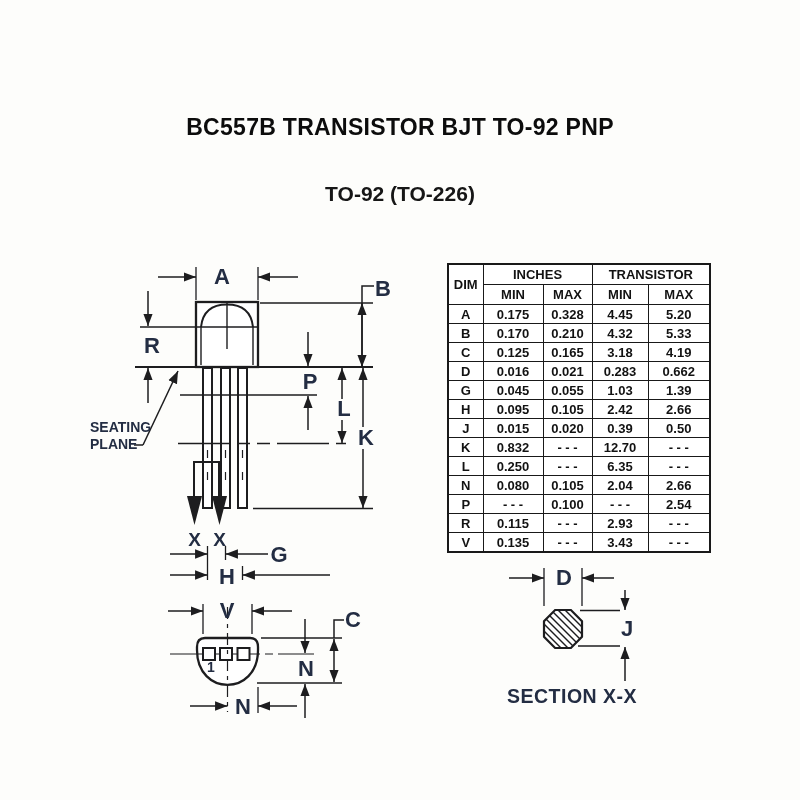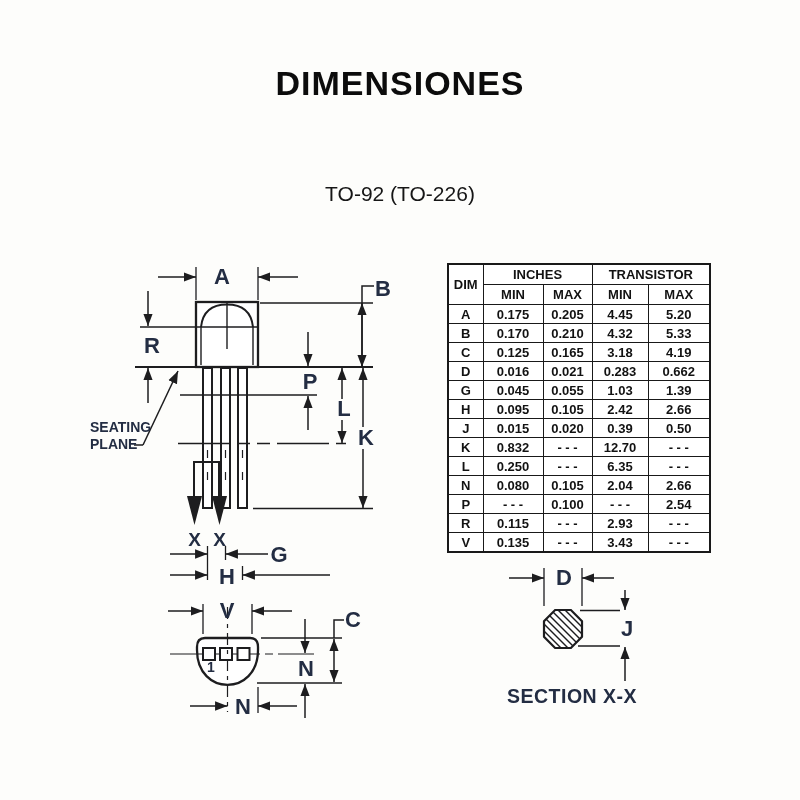--- a/index.html
+++ b/index.html
@@ -10,21 +10,21 @@
   .main-title{
     position:absolute;left:0;right:0;top:64px;text-align:center;
     font-size:34px;font-weight:800;letter-spacing:1px;color:#0c0c0c;
   }
   .sub-title{
     position:absolute;left:0;right:0;top:114px;text-align:center;
     font-size:23px;font-weight:800;letter-spacing:0.3px;color:#0c0c0c;
   }
   .pkg-title{
     position:absolute;left:0;right:0;top:182px;text-align:center;
-    font-size:21px;font-weight:normal;color:#161616;
+    font-size:21px;font-weight:bold;color:#161616;
   }
   svg text{
     font-family:"Liberation Sans",sans-serif;font-weight:bold;fill:#232d43;
   }
   .dims-table{
     position:absolute;left:447px;top:263px;width:264px;height:278px;
     border-collapse:collapse;table-layout:fixed;
     font-size:13px;font-weight:bold;color:#121212;background:#fff;
   }
   .dims-table th,.dims-table td{
@@ -36,21 +36,21 @@
   .dims-table td{height:18px;}
   .col-dim{width:35px;} .col-inmin{width:60px;} .col-inmax{width:49px;}
   .col-mmmin{width:56px;} .col-mmmax{width:62px;}
   .dimcell{vertical-align:bottom;padding-bottom:3px;margin-top:40px;}
 </style>
 </head>
 <body>
 
 <div class="stage">
 
-  <div class="main-title">DIMENSIONES</div>
+  <div class="sub-title">BC557B TRANSISTOR BJT TO-92 PNP</div>
   <div class="pkg-title">TO-92 (TO-226)</div>
 
   <svg width="800" height="800" viewBox="0 0 800 800" style="position:absolute;left:0;top:0;" stroke-linecap="butt" fill="none">
     <defs>
       <marker id="ah" viewBox="0 0 12 10" refX="11.5" refY="5" markerWidth="13" markerHeight="11" orient="auto-start-reverse" markerUnits="userSpaceOnUse">
         <path d="M0,0.6 L11.5,5 L0,9.4 Z" fill="#1d1d1f" stroke="none"></path>
       </marker>
       <clipPath id="octclip">
         <polygon points="555.1,610 570.9,610 582,621.1 582,636.9 570.9,648 555.1,648 544,636.9 544,621.1"></polygon>
       </clipPath>
@@ -272,21 +272,21 @@
         <th>MIN</th>
         <th>MAX</th>
         <th>MIN</th>
         <th>MAX</th>
       </tr>
     </thead>
     <tbody>
       <tr>
         <td>A</td>
         <td>0.175</td>
-        <td>0.205</td>
+        <td>0.328</td>
         <td>4.45</td>
         <td>5.20</td>
       </tr>
       <tr>
         <td>B</td>
         <td>0.170</td>
         <td>0.210</td>
         <td>4.32</td>
         <td>5.33</td>
       </tr>

